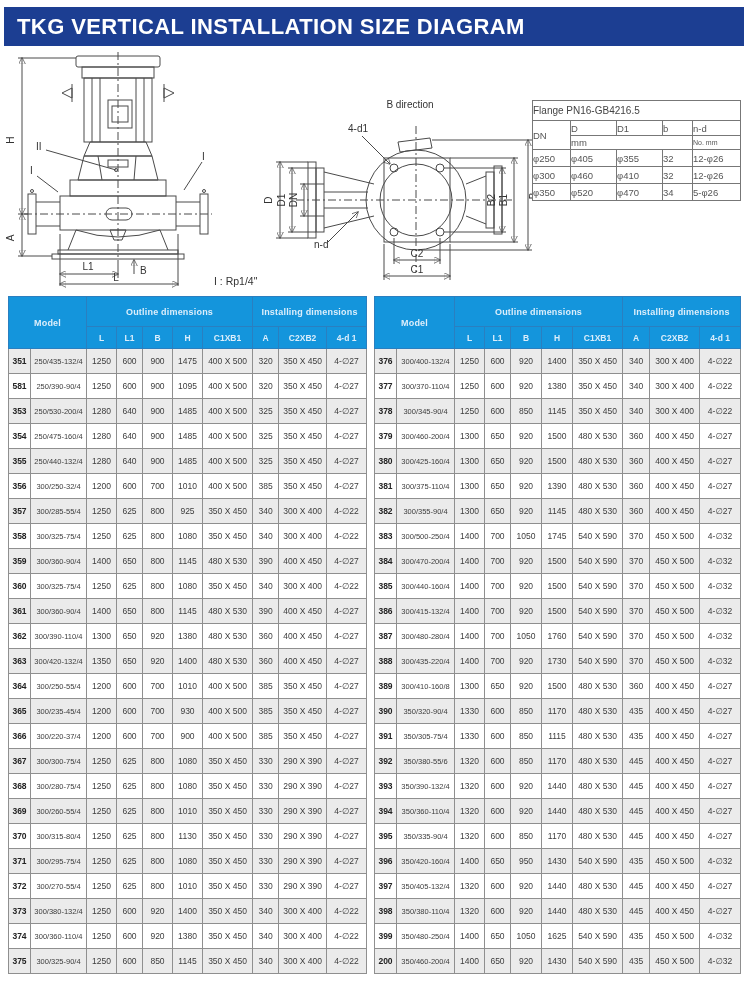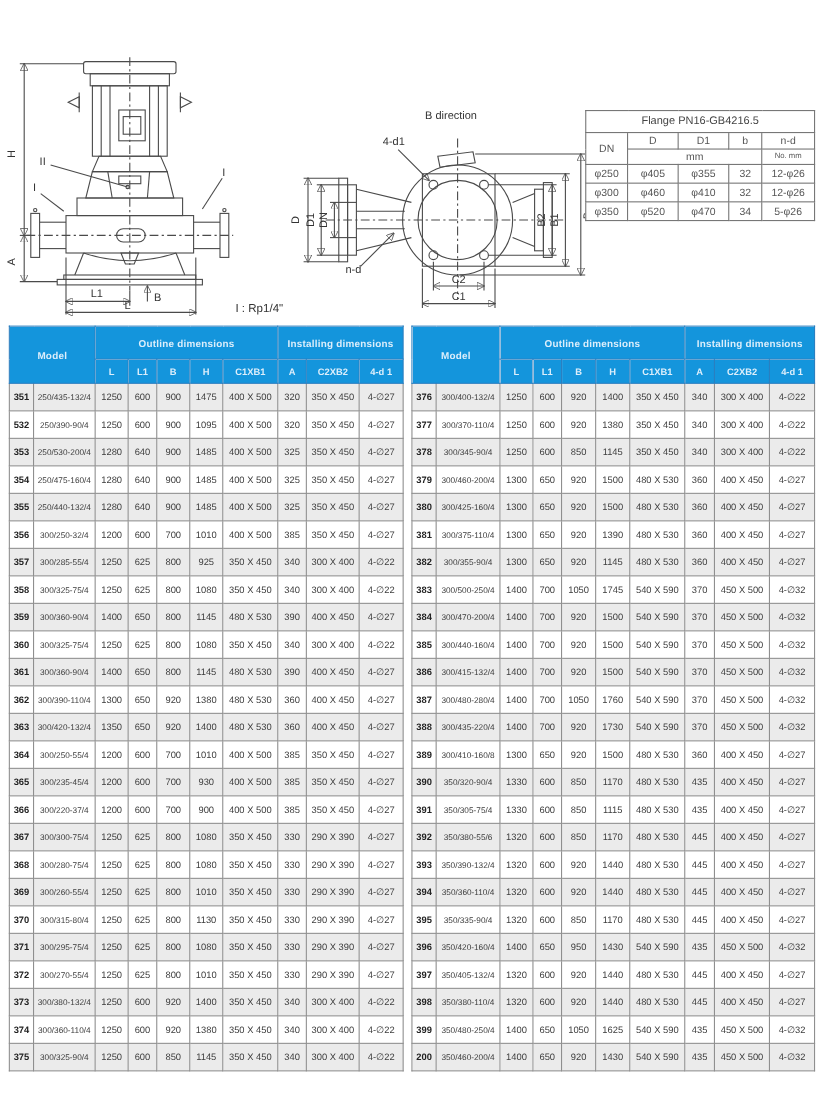--- a/index.html
+++ b/index.html
@@ -14,21 +14,21 @@
   .b-view     { position:absolute; left:262px; top:96px; }
   svg { overflow:visible; }
   svg line, svg rect, svg polygon, svg circle, svg path { stroke:#4a4a4a; stroke-width:1; fill:none; }
   svg text { fill:#333; font-size:10px; stroke:none; font-family:"Liberation Sans",sans-serif; }
 
   .notes { position:absolute; left:214px; top:244px; font-size:10.5px; color:#333; line-height:15px; white-space:pre; }
 
   table { border-collapse:collapse; table-layout:fixed; }
 
   .flange { position:absolute; left:532px; top:100px; width:208px; background:#fff; }
-  .flange th, .flange td { border:1px solid #777; text-align:center; font-size:9.5px; color:#555; font-weight:normal; overflow:hidden; white-space:nowrap; }
+  .flange th, .flange td { border:1px solid #777; text-align:left; font-size:9.5px; color:#555; font-weight:normal; overflow:hidden; white-space:nowrap; }
   .flange .cap { height:20px; font-size:10px; color:#444; }
   .flange thead tr:nth-child(2) th { height:15px; }
   .flange thead tr:nth-child(3) th { height:14px; }
   .flange .small { font-size:7px; }
   .flange tbody td { height:17px; }
 
   .dim-table { position:absolute; top:296px; background:#fff; }
   #left-table  { left:8px;   width:358px; }
   #right-table { left:374px; width:366px; }
   .dim-table th { background:#1495dc; color:#dceefb; border:1px solid #2a7fc0; font-weight:bold; overflow:hidden; white-space:nowrap;margin-top:26px; }
@@ -38,20 +38,21 @@
                   text-align:center; overflow:hidden; white-space:nowrap; background:#fff; }
   .dim-table td:nth-child(1) { font-weight:bold; color:#222; }
   .dim-table td:nth-child(2) { font-size:7.5px; }
   .zebra tr.alt td { background:#ebebeb; }
 </style>
 </head>
 <body>
 
 <div class="page">
 
+  <div class="banner">TKG VERTICAL INSTALLATION SIZE DIAGRAM</div>
 
   <svg class="front-view" width="252" height="242" viewBox="0 0 252 242">
     <defs>
       <marker id="ma" viewBox="0 0 10 10" refX="9" refY="5" markerWidth="7" markerHeight="7" orient="auto-start-reverse">
         <path d="M0,0 L10,5 L0,10 z" fill="#4a4a4a" stroke="none"></path>
       </marker>
     </defs>
     <g>
       <line x1="112" y1="2" x2="112" y2="214" stroke-dasharray="8 3 2 3"></line>
       <rect x="70" y="6" width="84" height="11" rx="2"></rect>
@@ -278,21 +279,21 @@
           <td>1250</td>
           <td>600</td>
           <td>900</td>
           <td>1475</td>
           <td>400 X 500</td>
           <td>320</td>
           <td>350 X 450</td>
           <td>4-∅27</td>
         </tr>
         <tr>
-          <td>532</td>
+          <td>581</td>
           <td>250/390-90/4</td>
           <td>1250</td>
           <td>600</td>
           <td>900</td>
           <td>1095</td>
           <td>400 X 500</td>
           <td>320</td>
           <td>350 X 450</td>
           <td>4-∅27</td>
         </tr>

